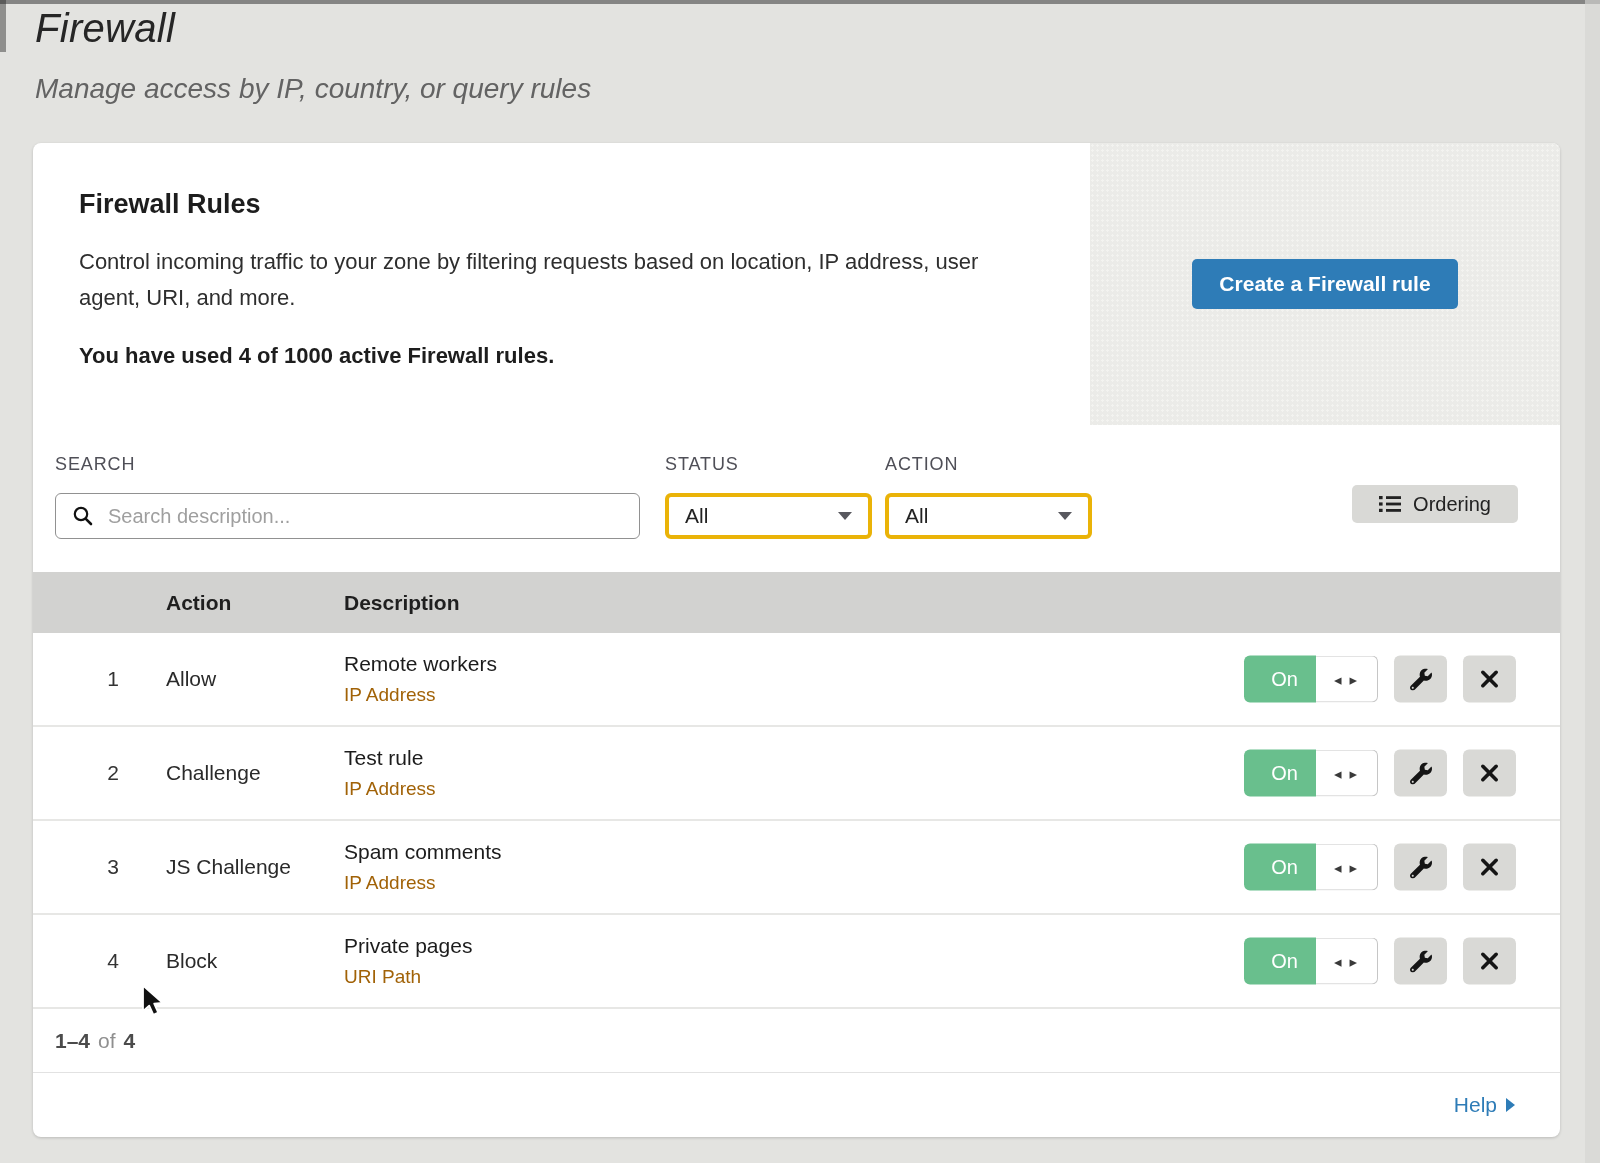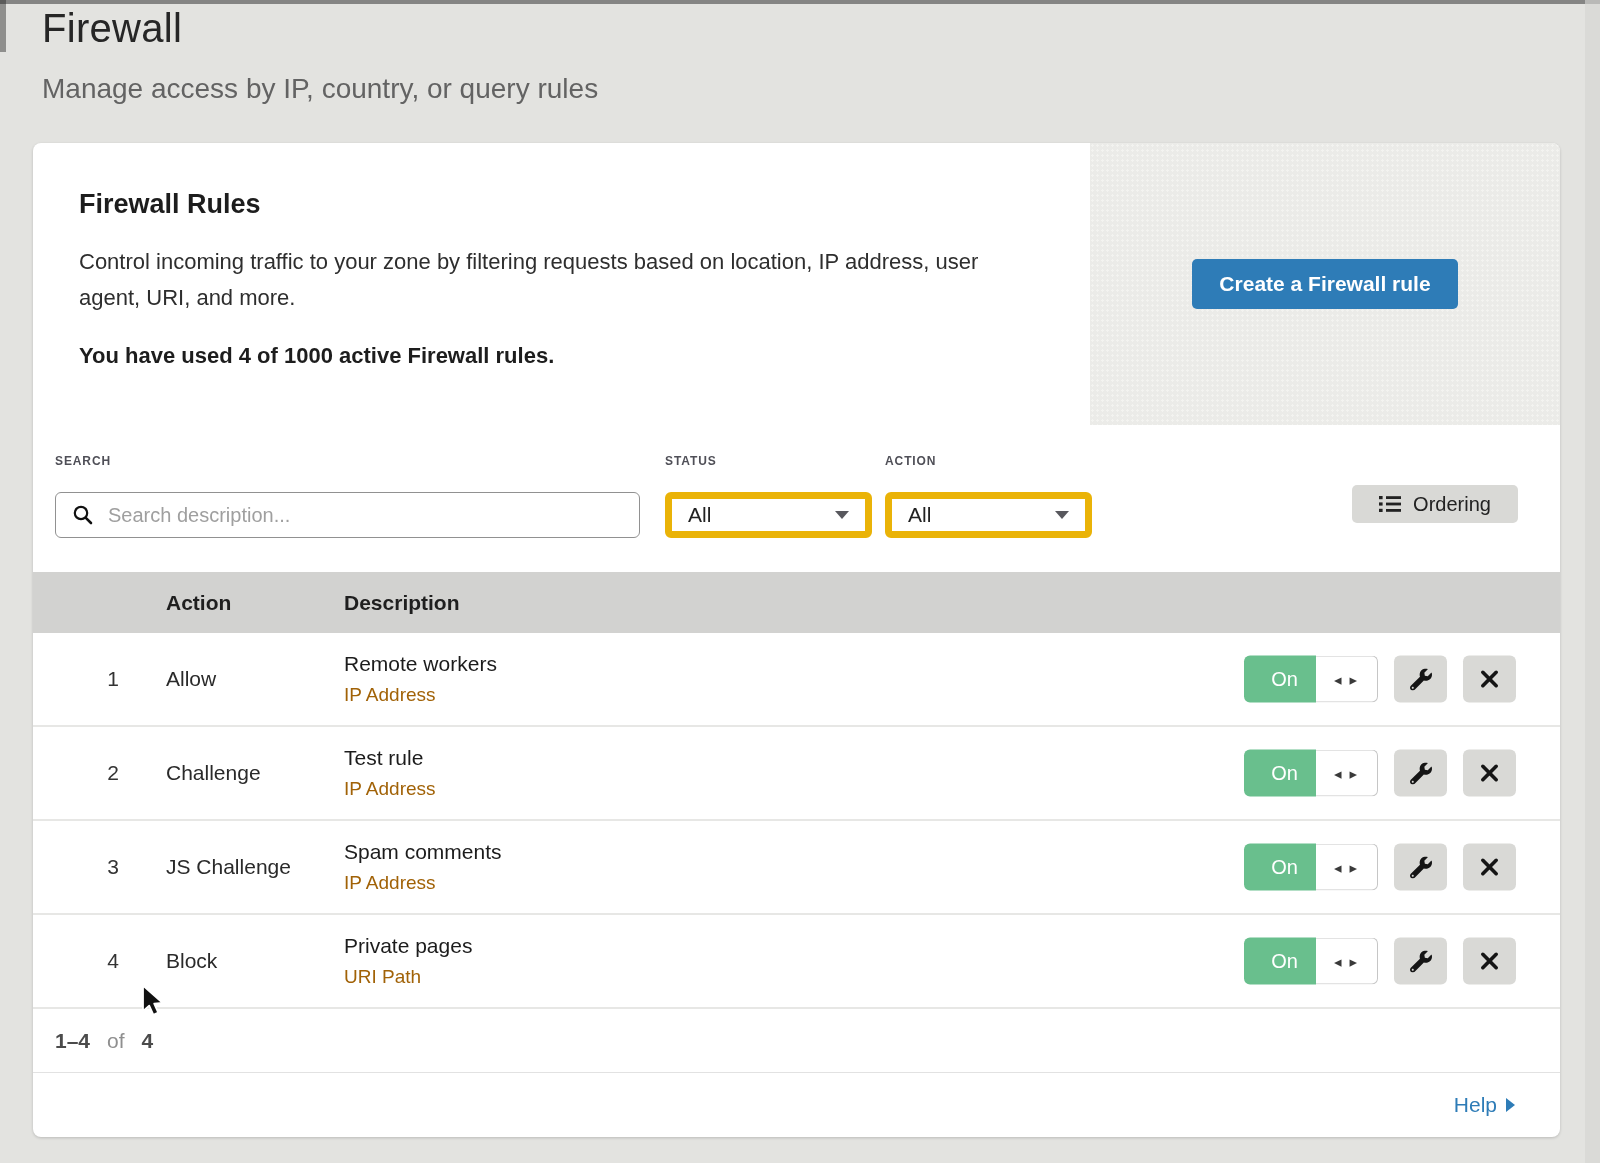--- a/index.html
+++ b/index.html
@@ -9,21 +9,21 @@
     font-family: "Liberation Sans", sans-serif;
     overflow: hidden;
     position: relative;
   }
   
   .edge-top   { position:absolute; top:0; left:0; width:100%; height:4px; background:rgba(40,40,40,.5); }
   .edge-left  { position:absolute; top:0; left:0; width:6px; height:52px; background:rgba(40,40,40,.45); }
   .edge-right { position:absolute; top:0; right:0; width:15px; height:100%; background:#d6d6d3; opacity:.65; }
 
   
-  .page-header { position:absolute; left:42px; top:6px; }
+  .page-header { position:absolute; left:35px; top:6px;font-style:italic; }
   .page-title { font-size:40px; font-weight:500; color:#262626; margin:0; letter-spacing:.3px; }
   .page-subtitle { font-size:28px; font-weight:400; color:#636363; margin:22px 0 0 0; }
 
   
   .card {
     position:absolute; left:33px; top:143px; width:1527px; height:994px;
     background:#fff; border-radius:8px;
     box-shadow:0 1px 3px rgba(0,0,0,.18);
   }
   .card-top { display:flex; height:282px; }
@@ -39,39 +39,39 @@
     display:flex; align-items:center; justify-content:center;
   }
   .create-btn {
     background:#2e7cb7; color:#fff; font-size:21px; font-weight:700;
     font-family:"Liberation Sans", sans-serif;
     border:none; border-radius:5px; padding:13px 27px; cursor:pointer;
   }
 
   
   .filter-bar { position:relative; height:147px; }
-  .filter-label { font-size:12px; font-weight:700; letter-spacing:.9px; color:#4f4f57; margin-bottom:24px; }
+  .filter-label { font-size:18px; font-weight:400; letter-spacing:.9px; color:#4f4f57; margin-bottom:18px; }
   .search-group { position:absolute; left:22px; top:29px; }
   .search-box {
     width:585px; height:46px; box-sizing:border-box;
     border:1px solid #919191; border-radius:6px; background:#fff;
     display:flex; align-items:center; padding:0 14px 0 16px;
   }
   .search-box svg { flex:0 0 auto; margin-right:12px; }
   .search-input {
     border:none; outline:none; flex:1; font-size:20px; color:#333;
     font-family:Liberation Sans, sans-serif; background:transparent;
   }
   .search-input::placeholder { color:#9f9f9f; }
   .select-group { position:absolute; top:29px; }
   .select-group.status { left:632px; }
   .select-group.action { left:852px; }
   .select-box {
     width:207px; height:46px; box-sizing:border-box;
-    border:7px solid #eab308; border-radius:6px; background:#fff;
+    border:4px solid #eab308; border-radius:6px; background:#fff;
     display:flex; align-items:center; justify-content:space-between;
     padding:0 16px; font-size:21px; color:#222; cursor:pointer;
   }
   .caret-down { width:0; height:0; border-left:7px solid transparent; border-right:7px solid transparent; border-top:8px solid #58585e; }
   .ordering-btn {
     position:absolute; left:1319px; top:60px; width:166px; height:38px;
     background:#d9d9d6; border:none; border-radius:5px;
     display:flex; align-items:center; justify-content:center; gap:11px;
     font-size:20px; color:#222; font-family:"Liberation Sans", sans-serif; cursor:pointer;
   }
@@ -97,21 +97,21 @@
   .toggle-knob {
     width:61px; height:45px; background:#fff; border:1px solid #c6c6c6; border-left:none;
     border-radius:0 6px 6px 0; display:flex; align-items:center; justify-content:center;
   }
   .toggle-arrows { font-size:15px; color:#3a3a3a; letter-spacing:2px; white-space:nowrap; }
   .icon-btn {
     width:53px; height:47px; background:#d9d9d6; border:none; border-radius:6px;
     display:flex; align-items:center; justify-content:center; cursor:pointer;
   }
 
-  .pagination-row { height:64px; border-bottom:1px solid #e2e2e2; box-sizing:border-box; display:flex; align-items:center; padding-left:22px; font-size:21px;gap:9px; }
+  .pagination-row { height:64px; border-bottom:1px solid #e2e2e2; box-sizing:border-box; display:flex; align-items:center; padding-left:22px; font-size:21px; }
   .pg-range, .pg-total { color:#4b4b4b; font-weight:700; }
   .pg-sep { color:#8f8f8f; margin:0 8px; font-weight:400; }
 
   .card-footer { height:64px; display:flex; align-items:center; justify-content:flex-end; padding-right:45px; box-sizing:border-box; }
   .help-link { display:flex; align-items:center; gap:9px; color:#2e7cb7; font-size:21px; text-decoration:none; cursor:pointer; }
   .help-arrow { width:0; height:0; border-top:7px solid transparent; border-bottom:7px solid transparent; border-left:9px solid #2e7cb7; }
 
   .mouse-cursor { position:absolute; left:140px; top:984px; pointer-events:none; }
 </style>
 </head>

